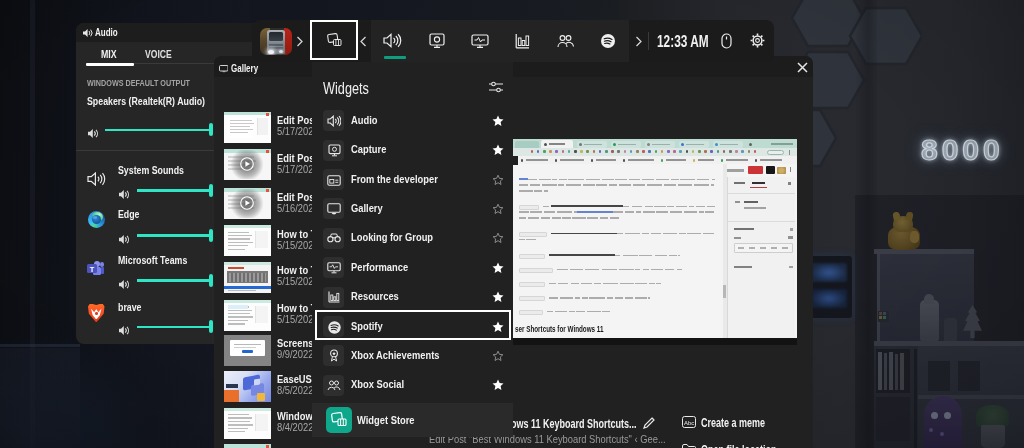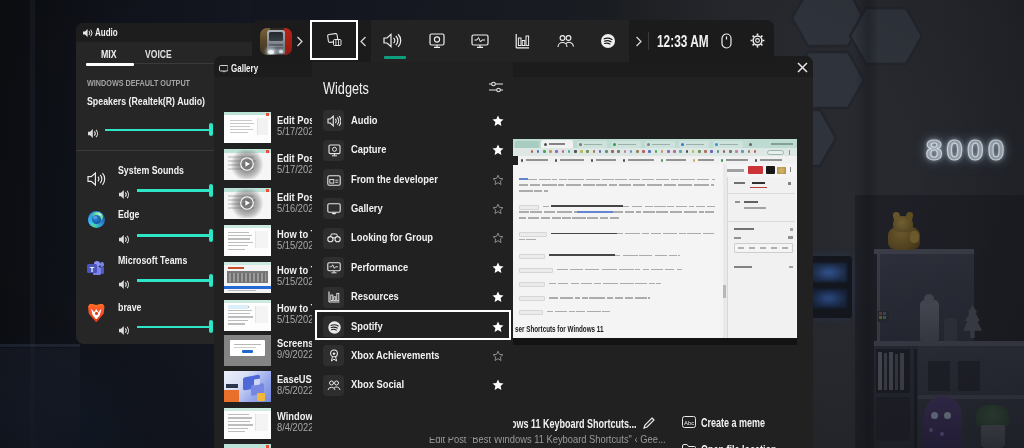--- a/index.html
+++ b/index.html
@@ -1,19 +1,19 @@
 <!DOCTYPE html>
 <html><head>
 <meta charset="utf-8">
 <style>
   * { margin:0; padding:0; box-sizing:border-box; }
   html,body { width:1024px; height:448px; overflow:hidden; background:#0d0f13;
     font-family:"Liberation Sans", sans-serif; }
   .abs { position:absolute; }
-  #stage { position:relative; width:1024px; height:448px; overflow:hidden;text-align:center; }
+  #stage { position:relative; width:1024px; height:448px; overflow:hidden; }
   .txt { color:#f1f1f1; }
 </style>
 </head>
 <body>
 <div id="stage">
 
   <div class="abs" id="bg" style="left:0;top:0;width:1024px;height:448px;
      background:linear-gradient(100deg,#11141b 0%, #13161f 28%, #181b21 50%, #202225 72%, #232528 100%);">
 
      <div class="abs" style="left:0;top:0;width:250px;height:448px;
@@ -802,15 +802,27 @@
         </div>
      <div class="abs txt" style="left:38.5px;top:316.3px;font-size:11px;font-weight:bold;transform:scaleX(.85);transform-origin:0 0;white-space:nowrap;">Xbox Social</div>
      <div class="abs" style="left:179.5px;top:317.3px;width:12px;height:12px;">
           <svg style="position:absolute;left:0;top:0" width="12" height="12" viewBox="0 0 12 12">
             <path d="M6 0.5 L7.6 4 L11.5 4.4 L8.6 7 L9.4 11 L6 9 L2.6 11 L3.4 7 L0.5 4.4 L4.4 4 Z" fill="#ffffff"></path>
           </svg>
         </div>
      <div class="abs" style="left:2.5px;top:248.4px;width:196px;height:30px;border:2px solid #fff;"></div>
      </div>
 
+     <div class="abs" style="left:0;top:340.5px;width:201px;height:34.5px;background:#2a2a2a;">
+        <div class="abs" style="left:14px;top:4px;width:26px;height:26px;border-radius:5px;background:#0ea78c;">
+          <svg style="position:absolute;left:5px;top:5px" width="16" height="15" viewBox="0 0 16 15">
+            <rect x="1" y="1" width="10" height="8.5" rx="1.6" fill="none" stroke="#fff" stroke-width="1.2" transform="rotate(-8 6 5.25)"></rect>
+            <g transform="translate(7,7)">
+              <rect x="0" y="0" width="8" height="6.5" rx="1" fill="#0ea78c" stroke="#fff" stroke-width="1.1"></rect>
+              <path d="M2.6 0 V6.5 M5.3 0 V6.5" stroke="#fff" stroke-width="1"></path>
+            </g>
+          </svg>
+        </div>
+        <div class="abs txt" style="left:45px;top:11px;font-size:11px;font-weight:bold;transform:scaleX(0.85);transform-origin:0 0;white-space:nowrap;">Widget Store</div>
+     </div>
   </div>
 
 </div>
 
 </body></html>

